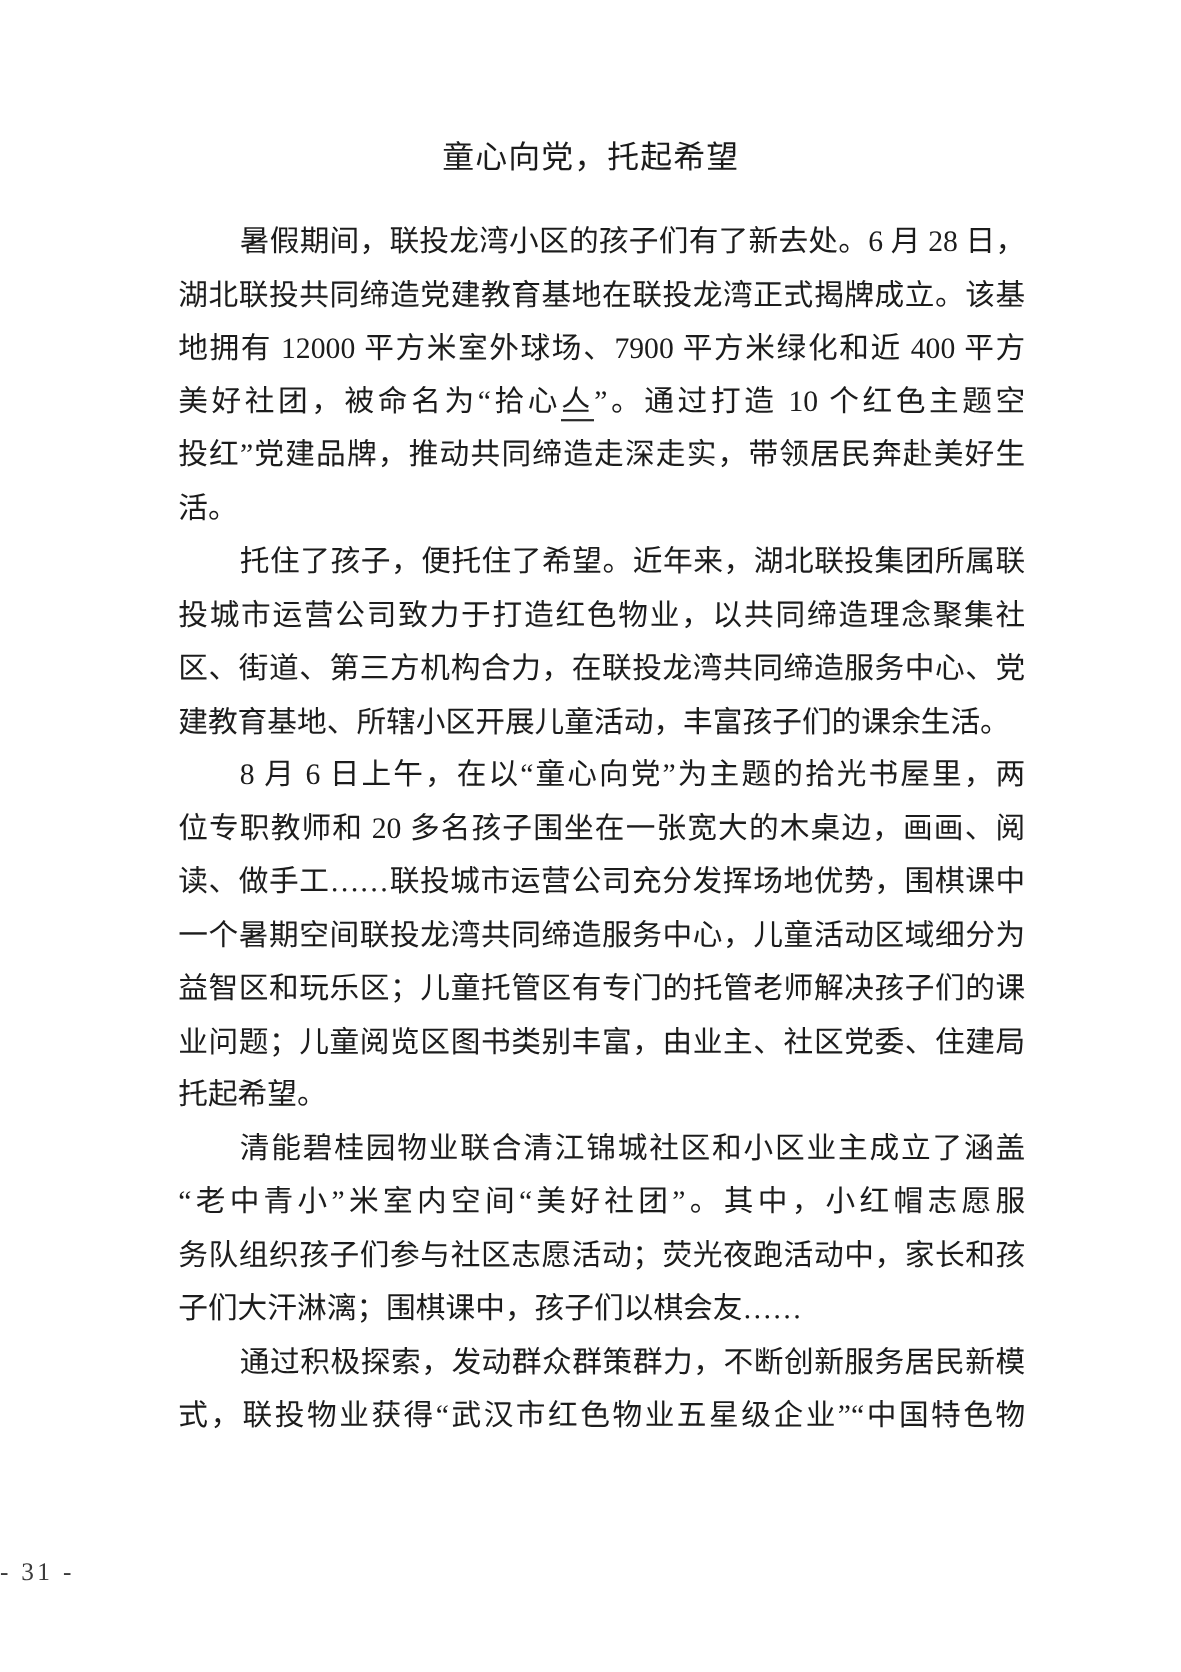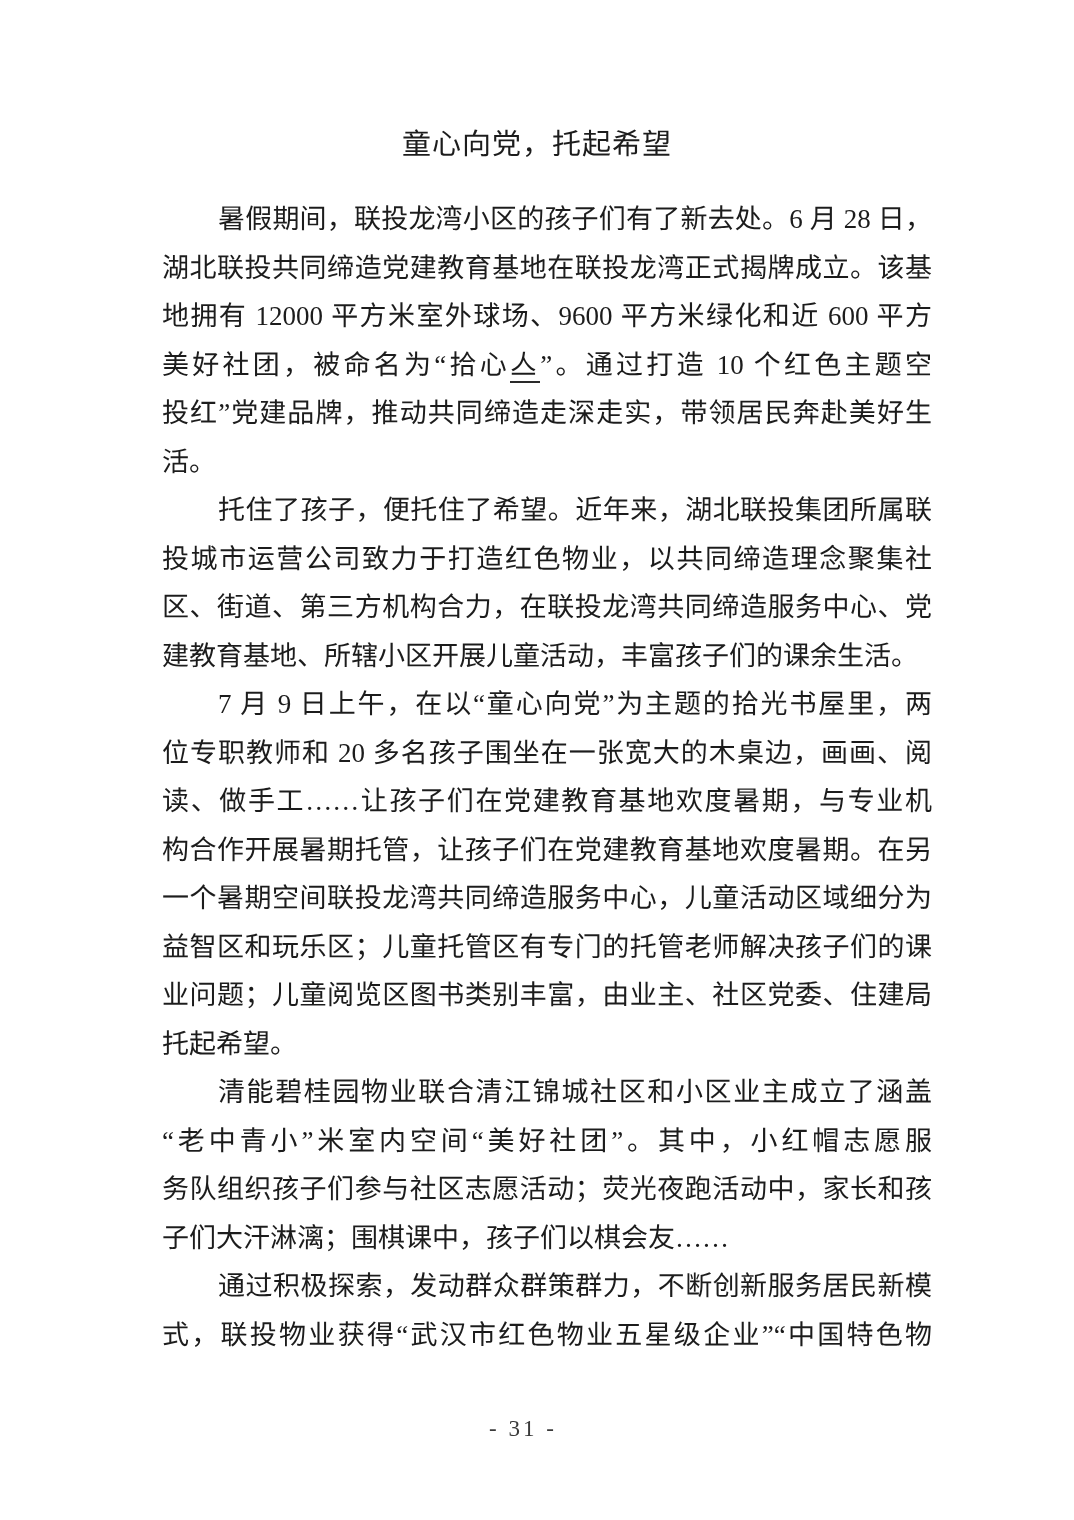--- a/index.html
+++ b/index.html
@@ -55,57 +55,56 @@
   }
   .uline {
     border-bottom: 2px solid #2a2a2a;
     padding-bottom: 1px;
   }
   .page-number {
     position: absolute;
     top: 1400px;
     left: 0;
     right: 28px;
-    text-align: center;
+    text-align: left;
     font-size: 23px;
     line-height: 34px;
     letter-spacing: 3px;
     color: #3a3a3a;
   }
 </style>
 </head>
 <body>
 
 <div class="page">
 
   <div class="doc-title">童心向党，托起希望</div>
 
   <div class="body-text">
 
     <div class="para">
       <div class="line indent">暑假期间，联投龙湾小区的孩子们有了新去处。6 月 28 日，</div>
       <div class="line">湖北联投共同缔造党建教育基地在联投龙湾正式揭牌成立。该基</div>
-      <div class="line">地拥有 12000 平方米室外球场、9600 平方米绿化和近 600 平方</div>
+      <div class="line">地拥有 12000 平方米室外球场、7900 平方米绿化和近 400 平方</div>
       <div class="line"><span>美好社团，被命名为“拾心</span><span class="uline">亼</span><span>”。通过打造 10 个红色主题空</span></div>
       <div class="line">投红”党建品牌，推动共同缔造走深走实，带领居民奔赴美好生</div>
       <div class="line short">活。</div>
     </div>
 
     <div class="para">
       <div class="line indent">托住了孩子，便托住了希望。近年来，湖北联投集团所属联</div>
       <div class="line">投城市运营公司致力于打造红色物业，以共同缔造理念聚集社</div>
       <div class="line">区、街道、第三方机构合力，在联投龙湾共同缔造服务中心、党</div>
       <div class="line short">建教育基地、所辖小区开展儿童活动，丰富孩子们的课余生活。</div>
     </div>
 
     <div class="para">
-      <div class="line indent">7 月 9 日上午，在以“童心向党”为主题的拾光书屋里，两</div>
+      <div class="line indent">8 月 6 日上午，在以“童心向党”为主题的拾光书屋里，两</div>
       <div class="line">位专职教师和 20 多名孩子围坐在一张宽大的木桌边，画画、阅</div>
-      <div class="line">读、做手工……让孩子们在党建教育基地欢度暑期，与专业机</div>
-      <div class="line">构合作开展暑期托管，让孩子们在党建教育基地欢度暑期。在另</div>
+      <div class="line">读、做手工……联投城市运营公司充分发挥场地优势，围棋课中</div>
       <div class="line">一个暑期空间联投龙湾共同缔造服务中心，儿童活动区域细分为</div>
       <div class="line">益智区和玩乐区；儿童托管区有专门的托管老师解决孩子们的课</div>
       <div class="line">业问题；儿童阅览区图书类别丰富，由业主、社区党委、住建局</div>
       <div class="line short">托起希望。</div>
     </div>
 
     <div class="para">
       <div class="line indent">清能碧桂园物业联合清江锦城社区和小区业主成立了涵盖</div>
       <div class="line">“老中青小”米室内空间“美好社团”。其中，小红帽志愿服</div>
       <div class="line">务队组织孩子们参与社区志愿活动；荧光夜跑活动中，家长和孩</div>

